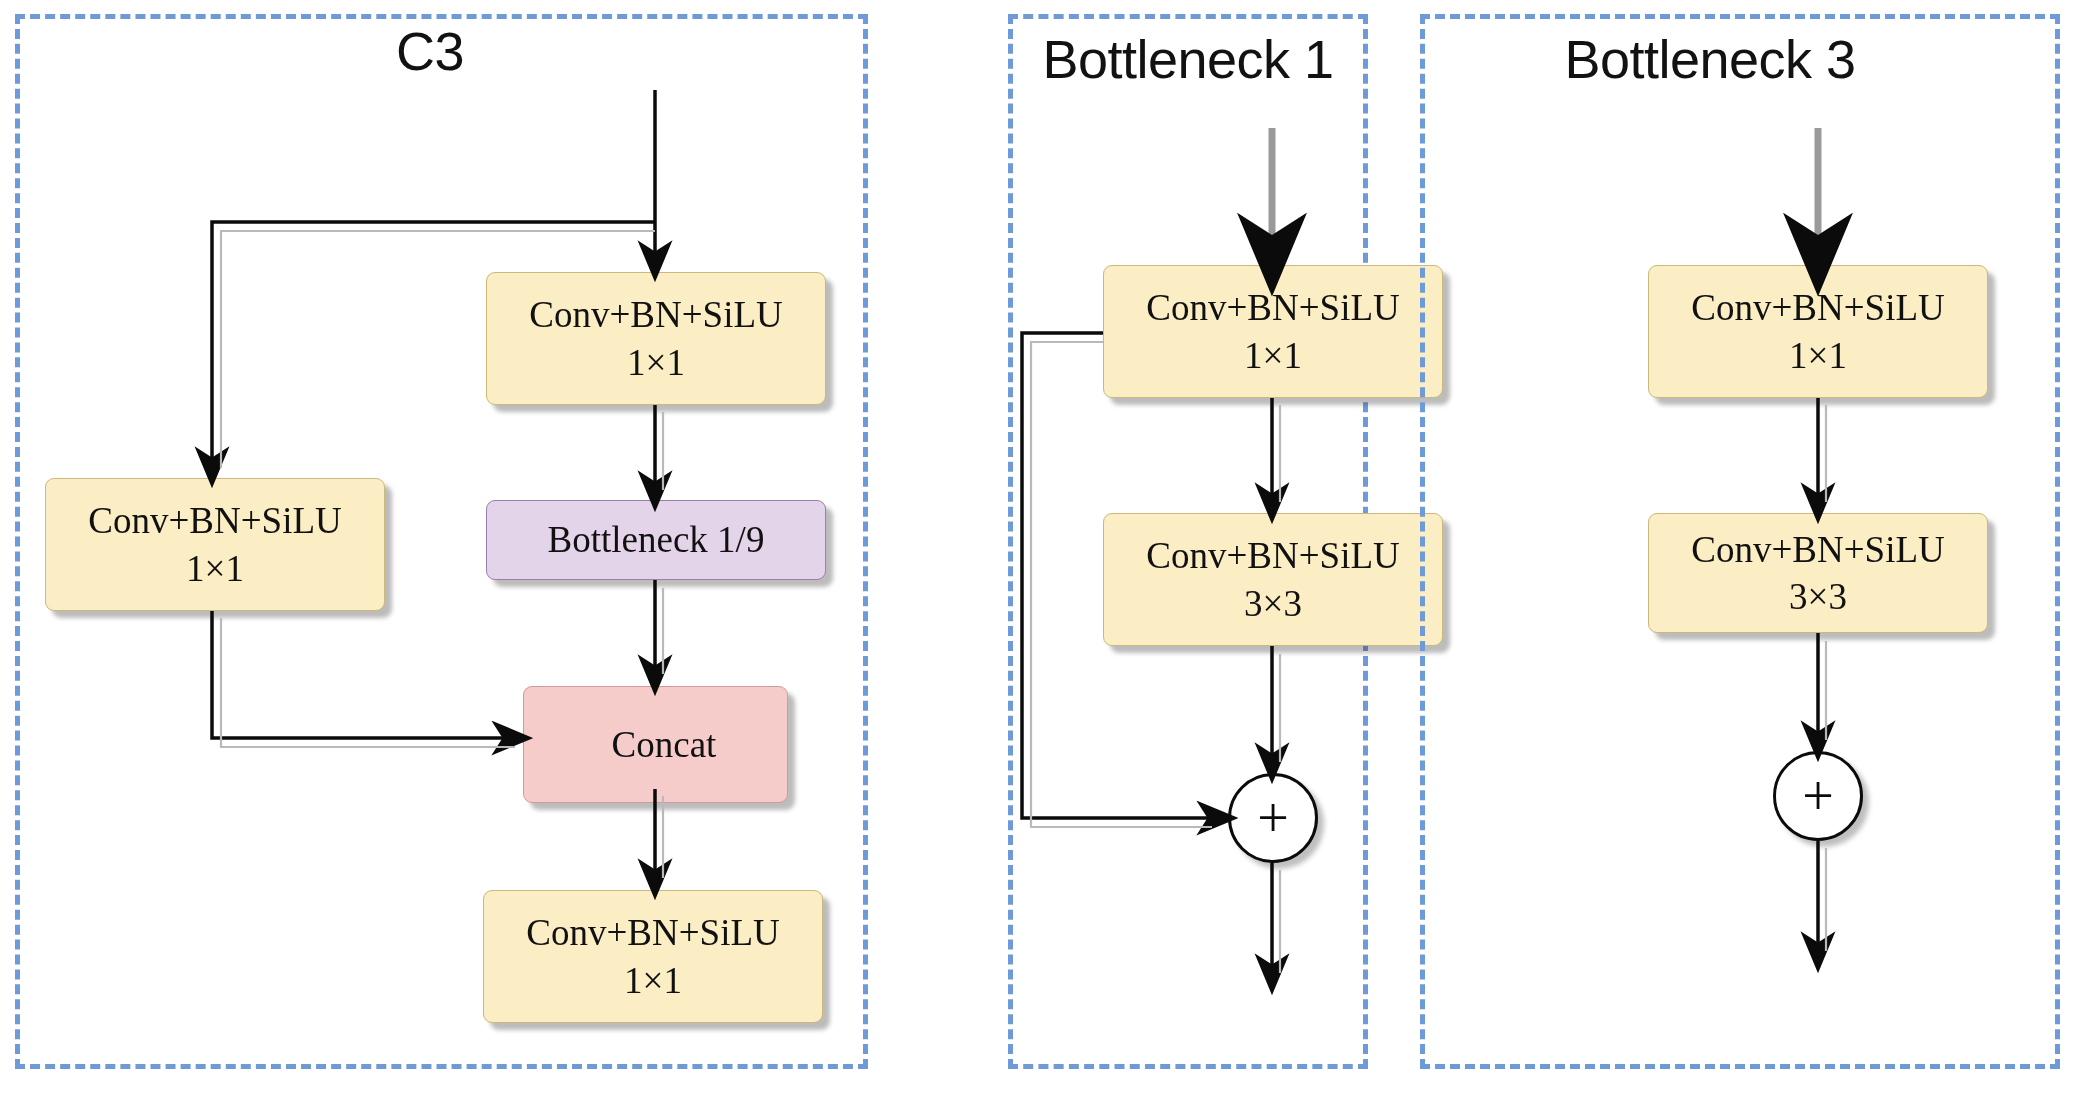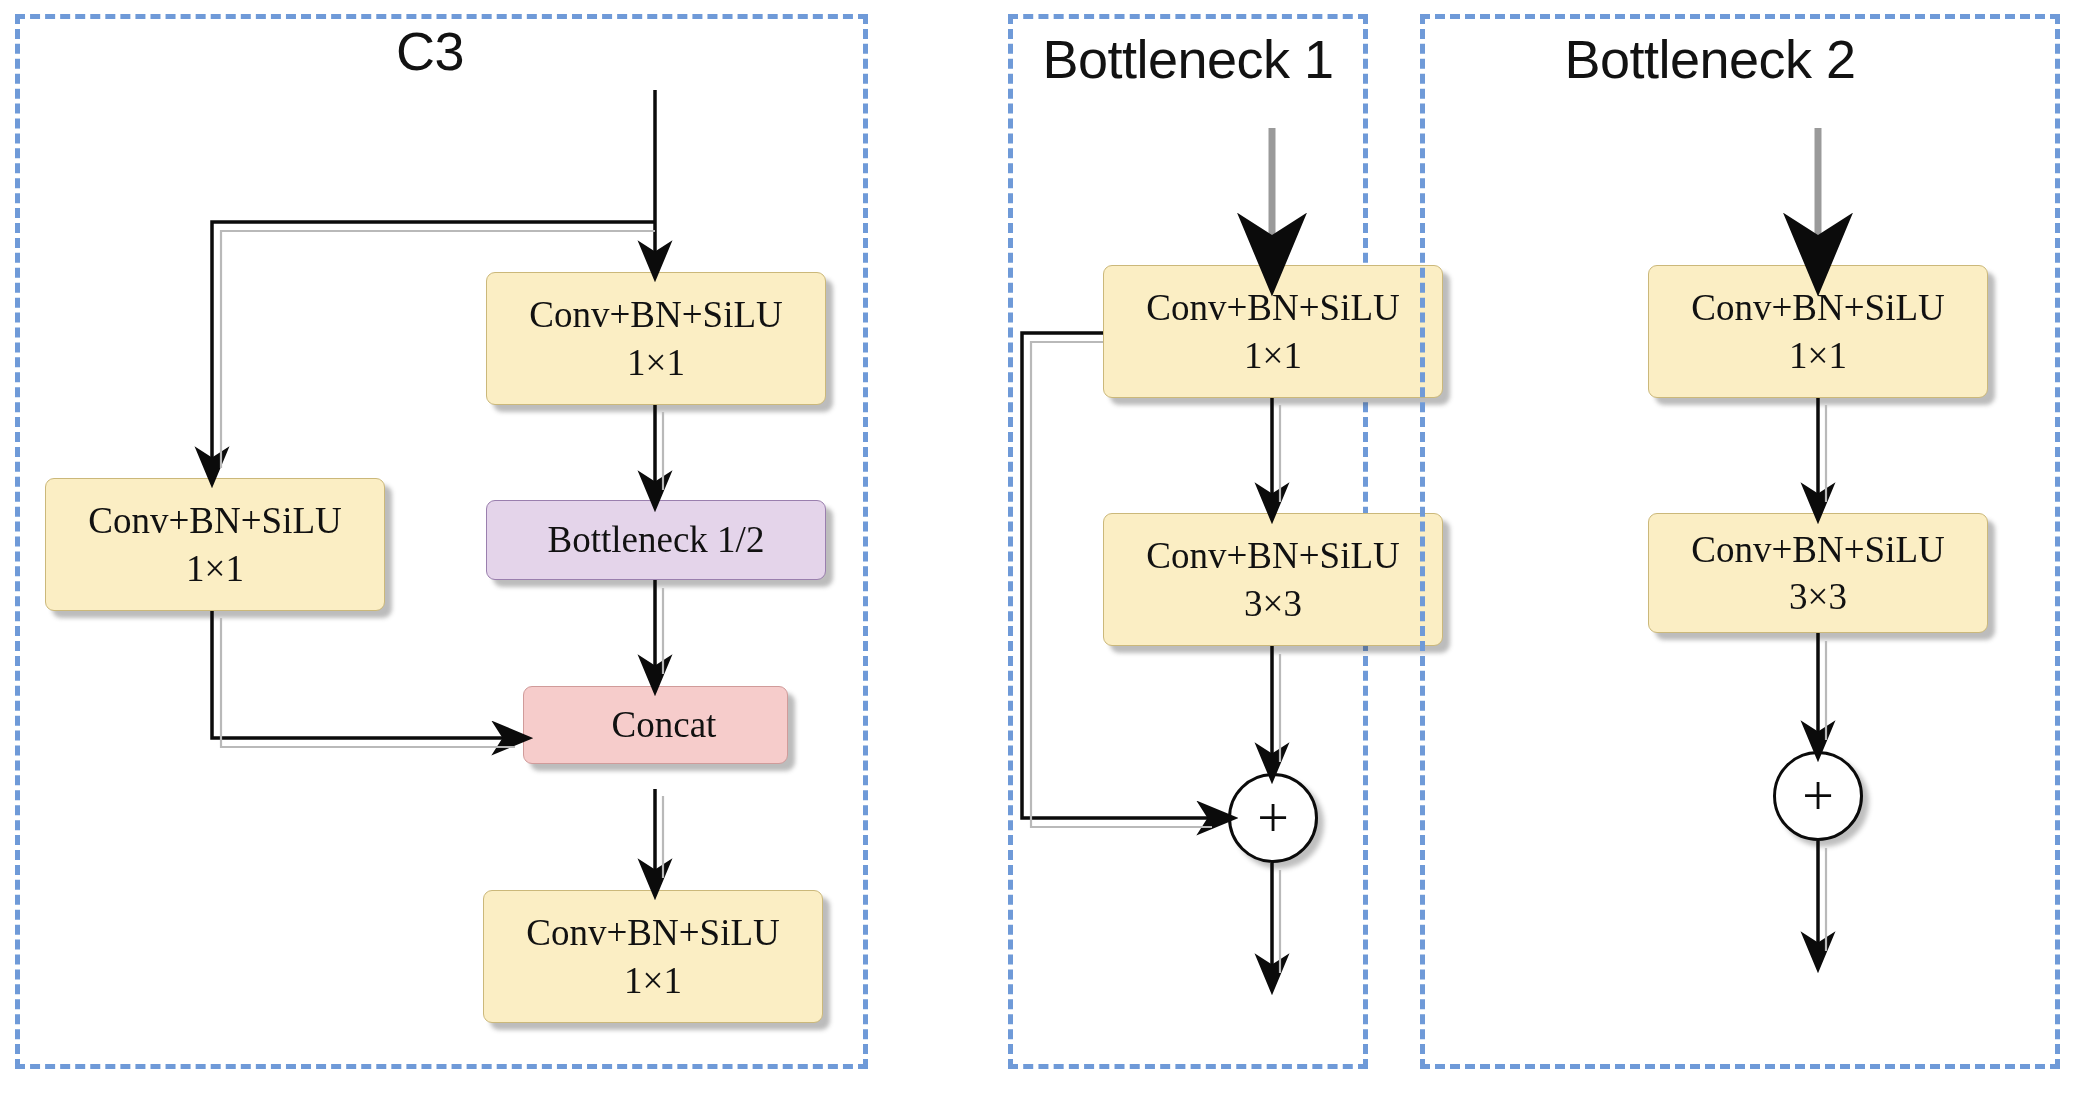--- a/index.html
+++ b/index.html
@@ -93,24 +93,24 @@
     <span class="l1">Conv+BN+SiLU</span>
     <span class="l2">1×1</span>
   </div>
 
   <div class="node conv" style="left:45px; top:478px; width:340px; height:133px;">
     <span class="l1">Conv+BN+SiLU</span>
     <span class="l2">1×1</span>
   </div>
 
   <div class="node bneck" style="left:486px; top:500px; width:340px; height:80px;">
-    <span class="l1">Bottleneck 1/2</span>
-  </div>
-
-  <div class="node concat" style="left:523px; top:686px; width:265px; height:78px;padding-left:17px;">
+    <span class="l1">Bottleneck 1/9</span>
+  </div>
+
+  <div class="node concat" style="left:523px; top:686px; width:265px; height:117px;padding-left:17px;">
     <span class="l1">Concat</span>
   </div>
 
   <div class="node conv" style="left:483px; top:890px; width:340px; height:133px;">
     <span class="l1">Conv+BN+SiLU</span>
     <span class="l2">1×1</span>
   </div>
 
   <div class="panel" style="left:1008px; top:14px; width:360px; height:1055px;"></div>
 
@@ -125,21 +125,21 @@
     <span class="l1">Conv+BN+SiLU</span>
     <span class="l2">3×3</span>
   </div>
 
   <div class="plus-circle" style="left:1228px; top:773px; width:90px; height:90px;">
     <span>+</span>
   </div>
 
   <div class="panel" style="left:1420px; top:14px; width:640px; height:1055px;"></div>
 
-  <div class="panel-title" style="left:1545px; top:28px; width:330px;">Bottleneck 2</div>
+  <div class="panel-title" style="left:1545px; top:28px; width:330px;">Bottleneck 3</div>
 
   <div class="node conv" style="left:1648px; top:265px; width:340px; height:133px;">
     <span class="l1">Conv+BN+SiLU</span>
     <span class="l2">1×1</span>
   </div>
 
   <div class="node conv" style="left:1648px; top:513px; width:340px; height:120px;">
     <span class="l1">Conv+BN+SiLU</span>
     <span class="l2">3×3</span>
   </div>

